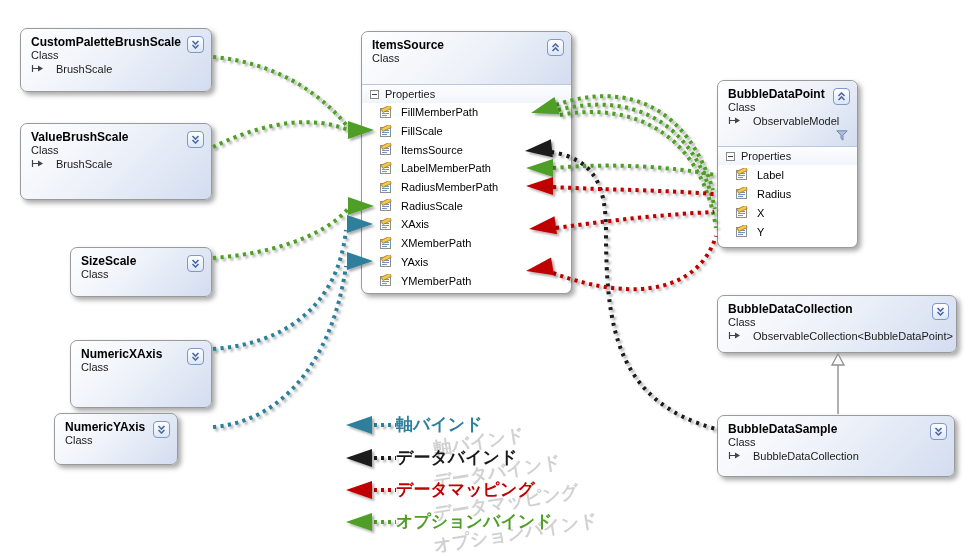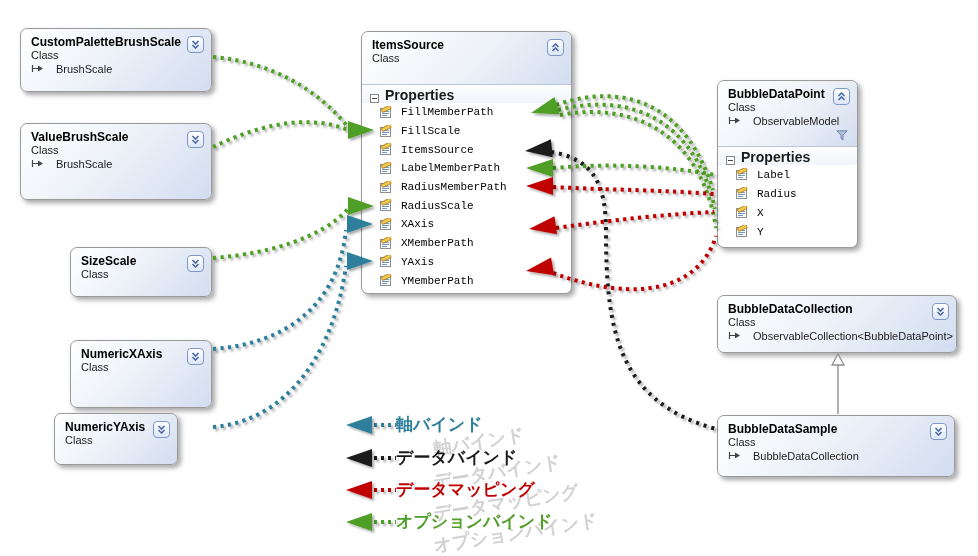--- a/index.html
+++ b/index.html
@@ -13,26 +13,26 @@
   .cls .hdr{position:absolute;left:0;top:0;right:0;padding:6px 10px 0 10px;box-sizing:border-box;}
   .title{font-size:12px;font-weight:bold;color:#000;line-height:14px;white-space:nowrap;}
   .stereo{font-size:11px;color:#1a1a1a;line-height:13px;}
   .base{font-size:11px;color:#1a1a1a;line-height:14px;display:flex;align-items:center;gap:12px;white-space:nowrap;}
   .chevbtn{position:absolute;top:7px;right:7px;width:15px;height:15px;border:1px solid #7e99c7;
            border-radius:4px;background:linear-gradient(#ffffff,#dce6f5);
            display:flex;align-items:center;justify-content:center;cursor:pointer;}
   .expanded{background:#fff;}
   .expanded .hdr{height:52px;border-radius:7px 7px 0 0;
        background:linear-gradient(135deg,#ffffff 0%,#edf1f8 55%,#d3ddf0 100%);}
-  .sect{position:absolute;left:0;right:0;display:flex;align-items:flex-end;gap:6px;
+  .sect{position:absolute;left:0;right:0;display:flex;align-items:center;gap:6px;
         padding-left:8px;border-top:1px solid #bdc6d9;background:linear-gradient(#fcfdfe,#f1f4fa);
-        font-size:14px;color:#1a1a1a;box-sizing:border-box;height:19px;font-weight:bold;}
+        font-size:11px;color:#1a1a1a;box-sizing:border-box;height:19px;}
   .rows{position:absolute;left:0;right:0;}
   .prow{display:flex;align-items:center;gap:7px;padding-left:17px;height:18.7px;
-        font-size:11px;color:#000;white-space:nowrap;font-family:Liberation Mono, monospace;}
+        font-size:11px;color:#000;white-space:nowrap;}
   .filtericon{position:absolute;right:9px;top:46px;cursor:pointer;}
 
   
   .legend-label{position:absolute;font-size:17px;font-weight:bold;line-height:22px;white-space:nowrap;z-index:6;}
   .ghost{position:absolute;font-size:18px;font-weight:bold;line-height:22px;color:#c6c6c6;opacity:.8;
          transform:translate(36px,24px) rotate(-9deg);transform-origin:left top;white-space:nowrap;z-index:1;}
   .c-axis{color:#2e7f9c;} .c-data{color:#1a1a1a;} .c-map{color:#c00000;} .c-opt{color:#4f9e27;}
 
   
   .overlay{position:absolute;left:0;top:0;z-index:5;pointer-events:none;}

